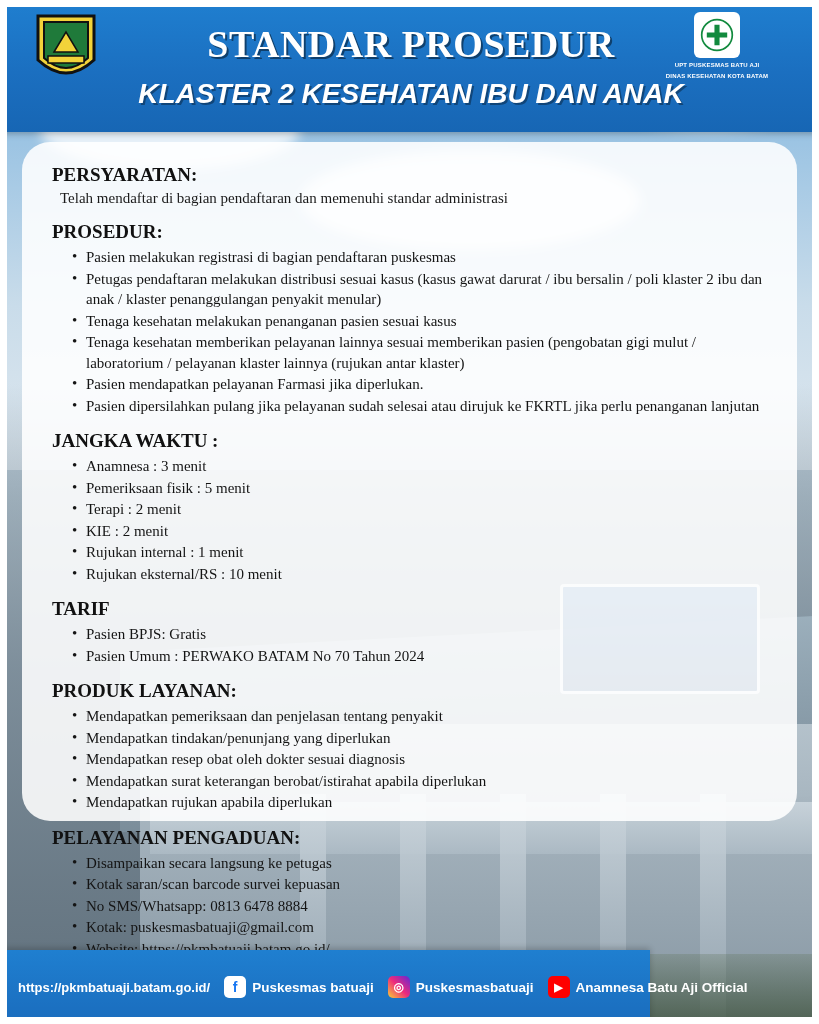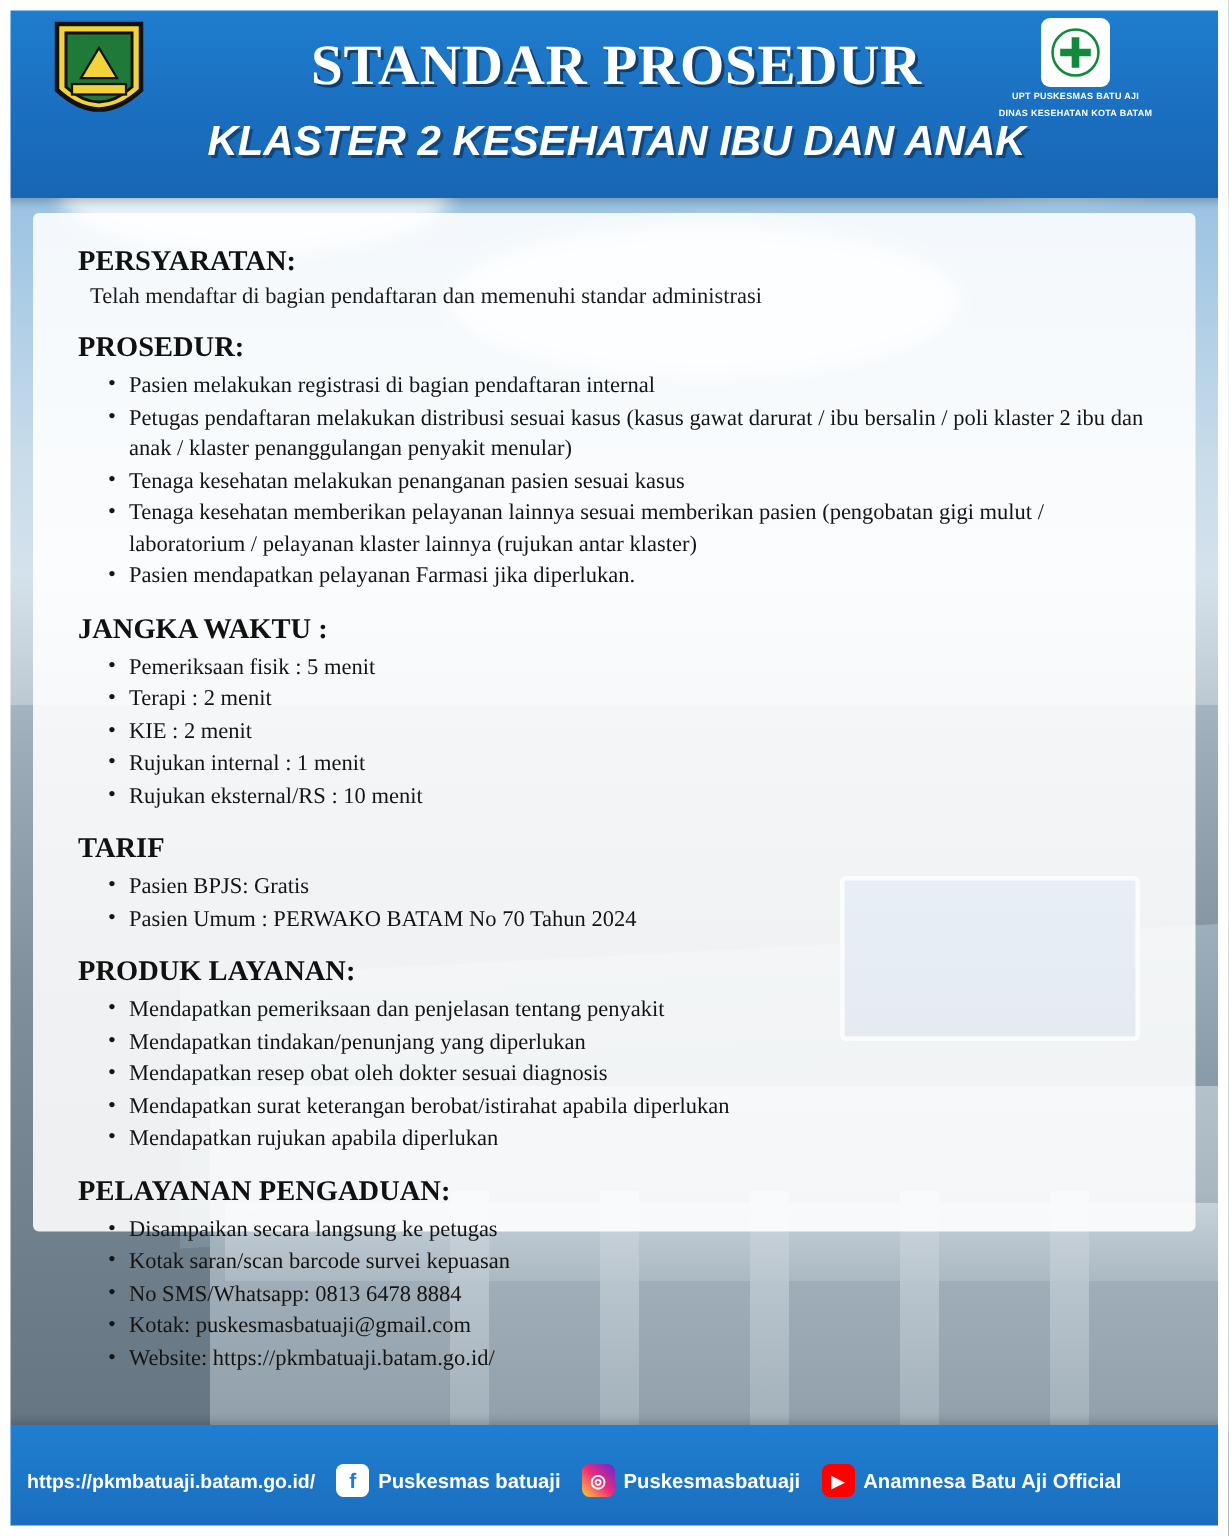--- a/index.html
+++ b/index.html
@@ -92,21 +92,21 @@
   }
   .logo-right .lg1, .logo-right .lg2 {
     font-family:"Liberation Sans", sans-serif; color:#fff; font-weight:bold;
     font-size:6px; line-height:8px; margin-top:3px; letter-spacing:.2px;
   }
 
   
   .card {
     position:absolute; left:22px; top:142px; width:775px; height:679px;
     background: rgba(255,255,255,0.88);
-    border-radius: 4px;
+    border-radius: 28px;
     padding: 18px 26px 10px 30px;
   }
   h2.sec {
     font-family:"Liberation Serif", serif;
     font-weight:bold; font-size:19px; color:#111;
     margin-top:14px; margin-bottom:4px;
   }
   h2.sec.first { margin-top:4px; }
   .plain {
     font-size:15px; color:#1a1a1a; margin-left:8px; margin-bottom:2px;
@@ -115,21 +115,21 @@
   ul.list li {
     position:relative; font-size:15px; line-height:20.5px; color:#141414;
     padding-left:16px; margin-bottom:1px;
   }
   ul.list li::before {
     content:"•"; position:absolute; left:2px; top:-1px; font-size:15px; color:#141414;
   }
 
   
   .footer {
-    position:absolute; left:0; bottom:0; width:819px; height:74px;
+    position:absolute; left:0; bottom:0; width:650px; height:74px;
     background: linear-gradient(180deg,#1f7fd0 0%, #1a6cbd 100%);
     display:flex; align-items:center; padding:0 18px;
     box-shadow: 0 -2px 6px rgba(0,0,0,.2);
   }
   .footer .fitem { display:flex; align-items:center; margin-right:14px; }
   .footer .ftext {
     font-family:"Liberation Sans", sans-serif;
     color:#ffffff; font-weight:bold; font-size:13.5px; margin-left:6px;
     white-space:nowrap;
   }
@@ -192,29 +192,31 @@
     </div>
   </div>
 
   <div class="card">
 
     <h2 class="sec first">PERSYARATAN:</h2>
     <div class="plain">Telah mendaftar di bagian pendaftaran dan memenuhi standar administrasi</div>
 
     <h2 class="sec">PROSEDUR:</h2>
     <ul class="list">
-      <li>Pasien melakukan registrasi di bagian pendaftaran internal</li>
+      <li>Pasien melakukan registrasi di bagian pendaftaran puskesmas</li>
       <li>Petugas pendaftaran melakukan distribusi sesuai kasus (kasus gawat darurat / ibu bersalin / poli klaster 2 ibu dan anak / klaster penanggulangan penyakit menular)</li>
       <li>Tenaga kesehatan melakukan penanganan pasien sesuai kasus</li>
       <li>Tenaga kesehatan memberikan pelayanan lainnya sesuai memberikan pasien (pengobatan gigi mulut / laboratorium / pelayanan klaster lainnya (rujukan antar klaster)</li>
       <li>Pasien mendapatkan pelayanan Farmasi jika diperlukan.</li>
+      <li>Pasien dipersilahkan pulang jika pelayanan sudah selesai atau dirujuk ke FKRTL jika perlu penanganan lanjutan</li>
     </ul>
 
     <h2 class="sec">JANGKA WAKTU :</h2>
     <ul class="list">
+      <li>Anamnesa : 3 menit</li>
       <li>Pemeriksaan fisik : 5 menit</li>
       <li>Terapi : 2 menit</li>
       <li>KIE : 2 menit</li>
       <li>Rujukan internal : 1 menit</li>
       <li>Rujukan eksternal/RS : 10 menit</li>
     </ul>
 
     <h2 class="sec">TARIF</h2>
     <ul class="list">
       <li>Pasien BPJS: Gratis</li>

